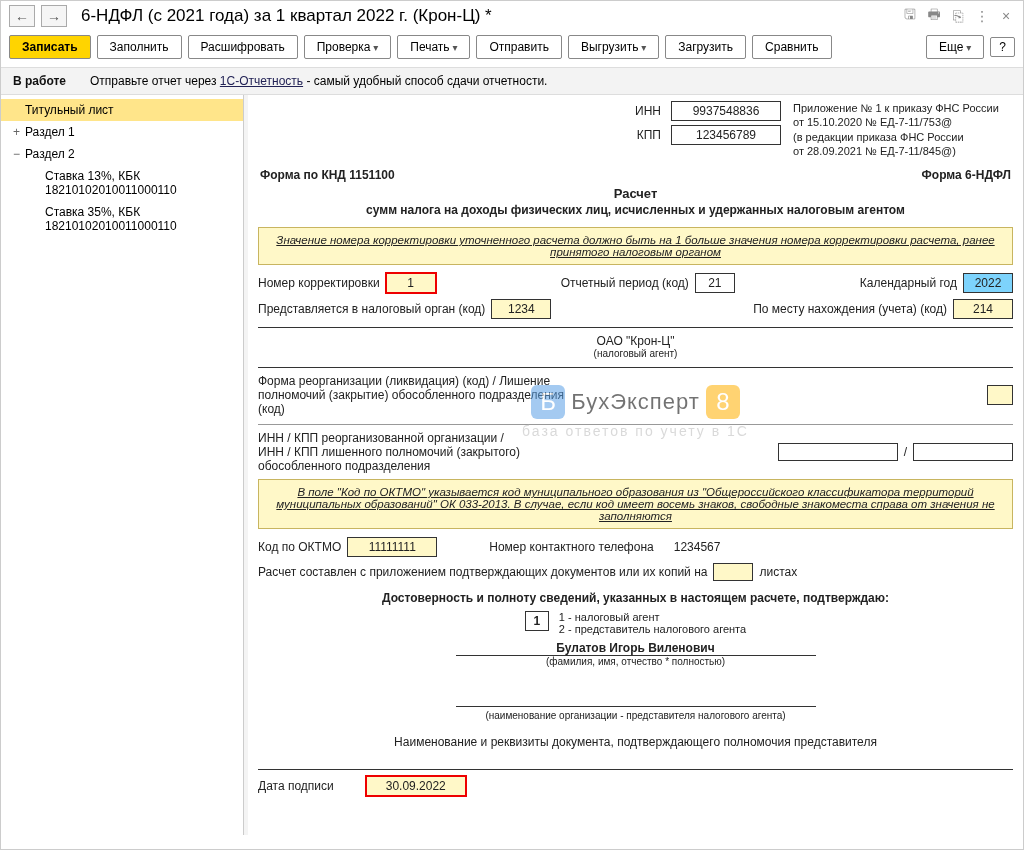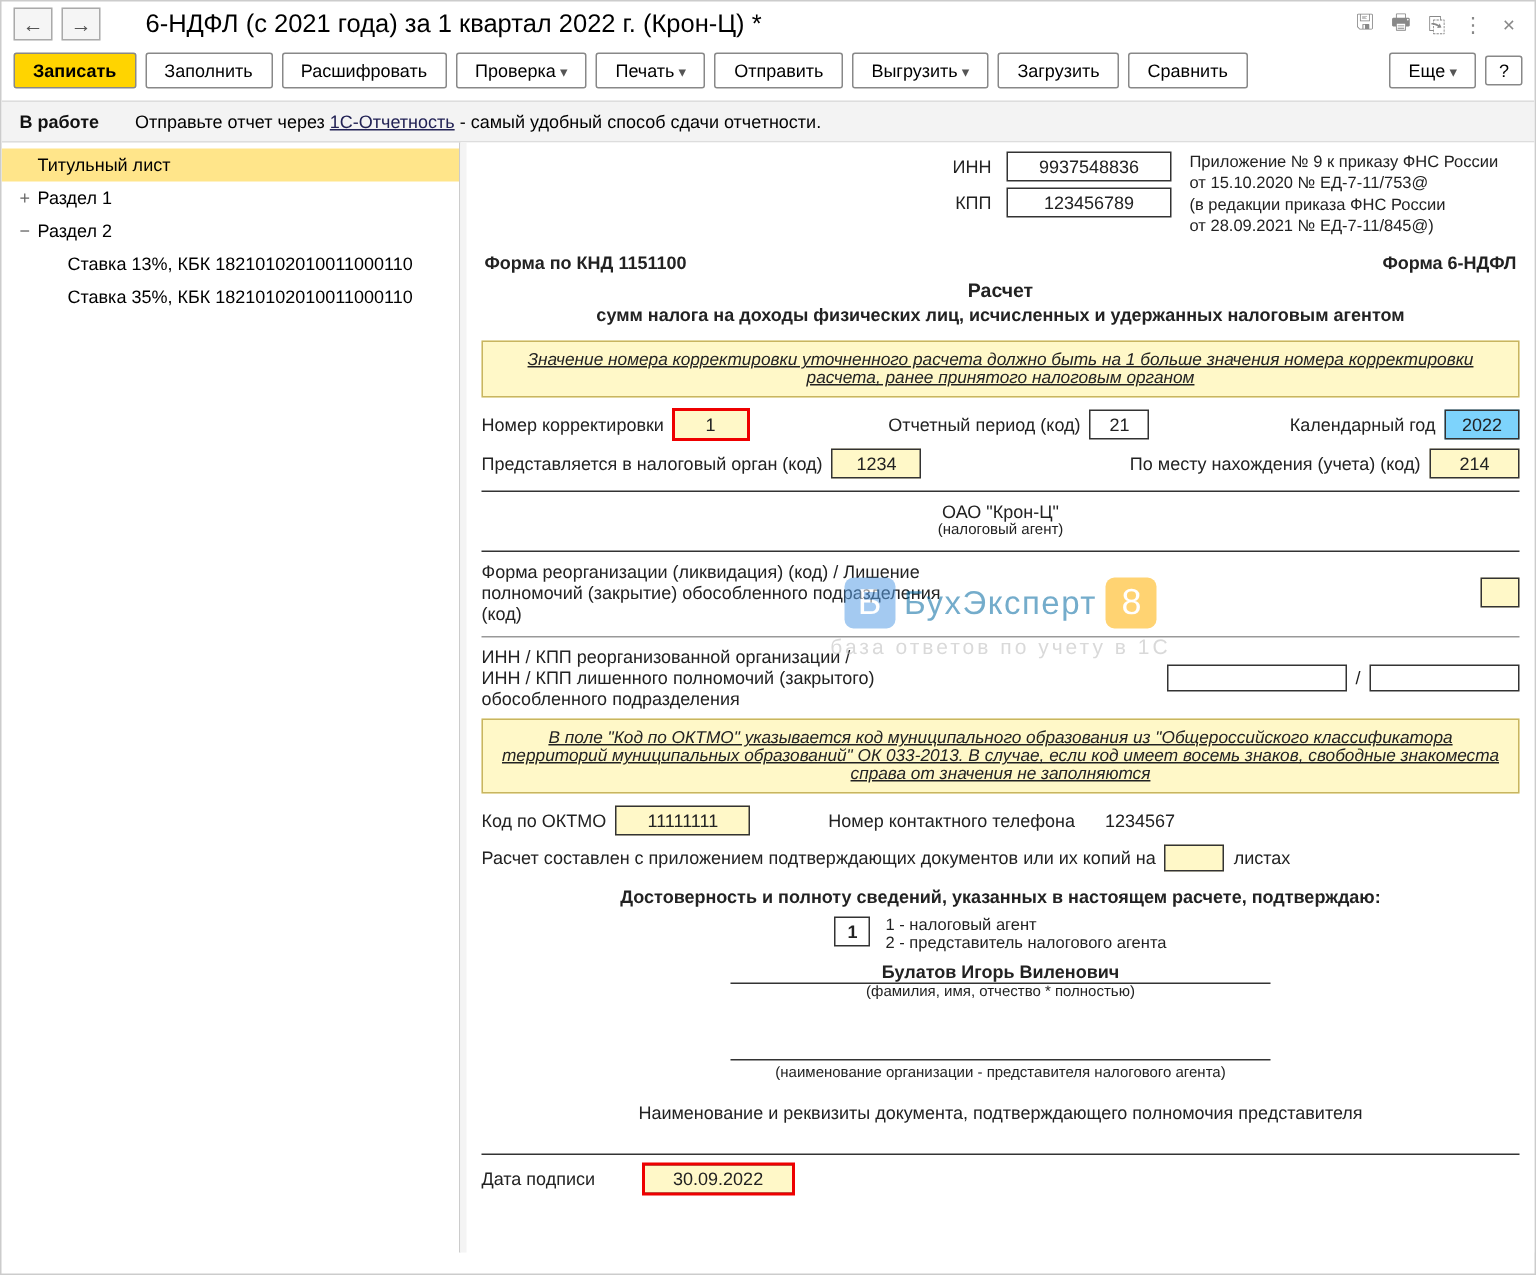--- a/index.html
+++ b/index.html
@@ -1,36 +1,36 @@
 <!DOCTYPE html>
 <html><head>
 <meta charset="utf-8">
 <style>
 * { box-sizing: border-box; margin: 0; padding: 0; }
 body { font-family: Arial, sans-serif; font-size: 12px; background: #fff; width: 1024px; height: 850px; overflow: hidden; border: 1px solid #ccc; }
 
 .titlebar { display: flex; align-items: center; padding: 4px 8px; gap: 6px; }
 .nav-btn { width: 26px; height: 22px; border: 1px solid #aaa; background: #f5f5f5; display: inline-flex; align-items: center; justify-content: center; font-size: 14px; color: #555; cursor: pointer; }
-.window-title { font-size: 17px; margin-left: 24px; flex: 1; }
+.window-title { font-size: 17px; margin-left: 8px; flex: 1; }
 .title-icon { width: 18px; height: 18px; display: inline-flex; align-items: center; justify-content: center; color: #888; font-size: 14px; cursor: pointer; }
 
 .toolbar { display: flex; align-items: center; padding: 4px 8px 8px; gap: 6px; }
 .btn { border: 1px solid #888; background: #fff; padding: 4px 12px; font-size: 12px; cursor: pointer; border-radius: 2px; }
 .btn.primary { background: #ffd400; border-color: #888; font-weight: bold; }
 .btn.dropdown::after { content: " ▾"; font-size: 10px; color: #555; }
 .toolbar-spacer { flex: 1; }
 .btn.square { padding: 2px 8px; }
 
 .tip-row { display: flex; align-items: center; padding: 6px 12px; background: #f3f3f3; border-top: 1px solid #ddd; border-bottom: 1px solid #ddd; gap: 24px; font-size: 12px; }
 .tip-link { font-weight: bold; color: #111; }
 .tip-text a { color: #225; text-decoration: underline; }
 
 .main { display: flex; height: calc(850px - 110px); }
 
-.tree { width: 306px; border-right: 1px solid #ccc; padding: 4px 0; font-size: 12px; overflow: auto; }
+.tree { width: 243px; border-right: 1px solid #ccc; padding: 4px 0; font-size: 12px; overflow: auto; }
 .tree-item { padding: 4px 12px; cursor: pointer; }
 .tree-item.selected { background: #ffe58a; }
 .tree-item.indent2 { padding-left: 44px; }
 .tree-item .toggle { display: inline-block; width: 12px; color: #666; }
 
 .form-area { flex: 1; background: #fff; border-left: 4px solid #f4f4f4; padding: 6px 10px 20px; overflow-y: auto; overflow-x: hidden; font-size: 12px; color: #222; position: relative; }
 
 .hdr-grid { display: grid; grid-template-columns: 1fr auto 220px; gap: 4px 12px; align-items: start; }
 .inn-row { display: flex; justify-content: flex-end; gap: 10px; align-items: center; margin-bottom: 4px; }
 .inn-row label { font-size: 12px; }
@@ -52,21 +52,21 @@
 .center-block { text-align: center; margin: 4px 0; }
 .signer-row { display: flex; align-items: flex-start; justify-content: center; gap: 10px; margin: 6px 0; }
 .sq { border: 1px solid #333; width: 24px; height: 20px; display: inline-flex; align-items: center; justify-content: center; font-weight: bold; }
 .sig-opts { font-size: 11px; text-align: left; }
 .underline-input { border: none; border-bottom: 1px solid #333; display: inline-block; min-width: 360px; height: 16px; }
 .sub-caption { font-size: 10px; color: #222; text-align: center; }
 
 .watermark { position: absolute; top: 290px; left: 0; right: 0; pointer-events: none; display: flex; flex-direction: column; align-items: center; opacity: 0.55; }
 .wm-logo { display: flex; align-items: center; gap: 6px; }
 .wm-sq { width: 34px; height: 34px; background: #5aa0e6; border-radius: 6px; color: #fff; font-size: 24px; display: flex; align-items: center; justify-content: center; }
-.wm-text { font-size: 22px; color: #0369a1; letter-spacing: 1px; }
+.wm-text { font-size: 22px; color: #000000; letter-spacing: 1px; }
 .wm-sub { font-size: 14px; color: #bbb; letter-spacing: 2px; margin-top: 4px; }
 </style>
 </head>
 <body>
 
 <div class="titlebar">
   <span class="nav-btn">←</span>
   <span class="nav-btn">→</span>
   <div class="window-title">6-НДФЛ (с 2021 года) за 1 квартал 2022 г. (Крон-Ц) *</div>
   <span class="title-icon">🖫</span>
@@ -124,21 +124,21 @@
         <div class="inn-row">
             <label>ИНН</label>
             <span class="boxed">9937548836</span>
           </div>
         <div class="inn-row">
             <label>КПП</label>
             <span class="boxed">123456789</span>
           </div>
       </div>
       <div class="small-note">
-        <div>Приложение № 9 к приказу ФНС России</div>
+        <div>Приложение № 1 к приказу ФНС России</div>
           <div>от 15.10.2020 № ЕД-7-11/753@</div>
           <div>(в редакции приказа ФНС России</div>
           <div>от 28.09.2021 № ЕД-7-11/845@)</div>
       </div>
     </div>
 
     <div class="form-labels">
       <span>Форма по КНД 1151100</span>
       <span>Форма 6-НДФЛ</span>
     </div>

